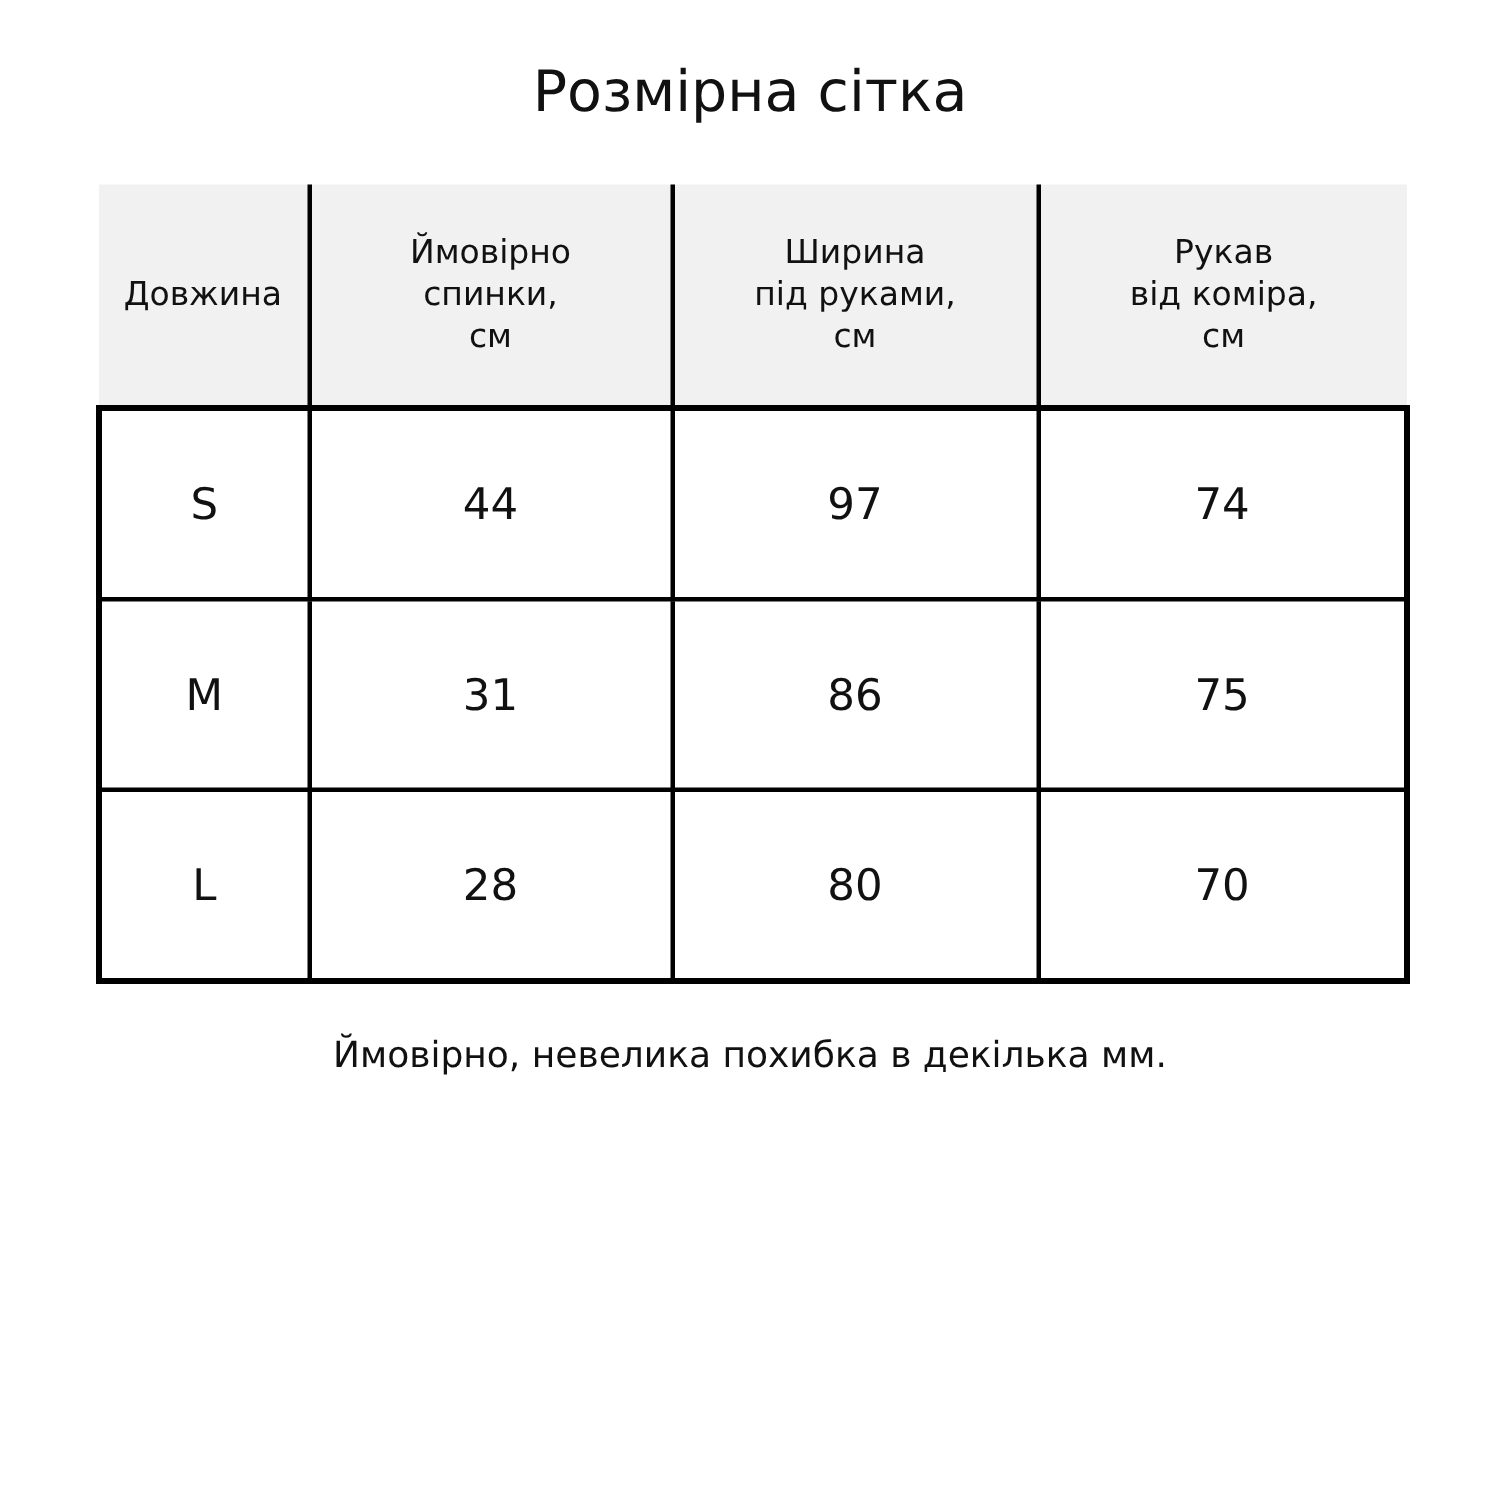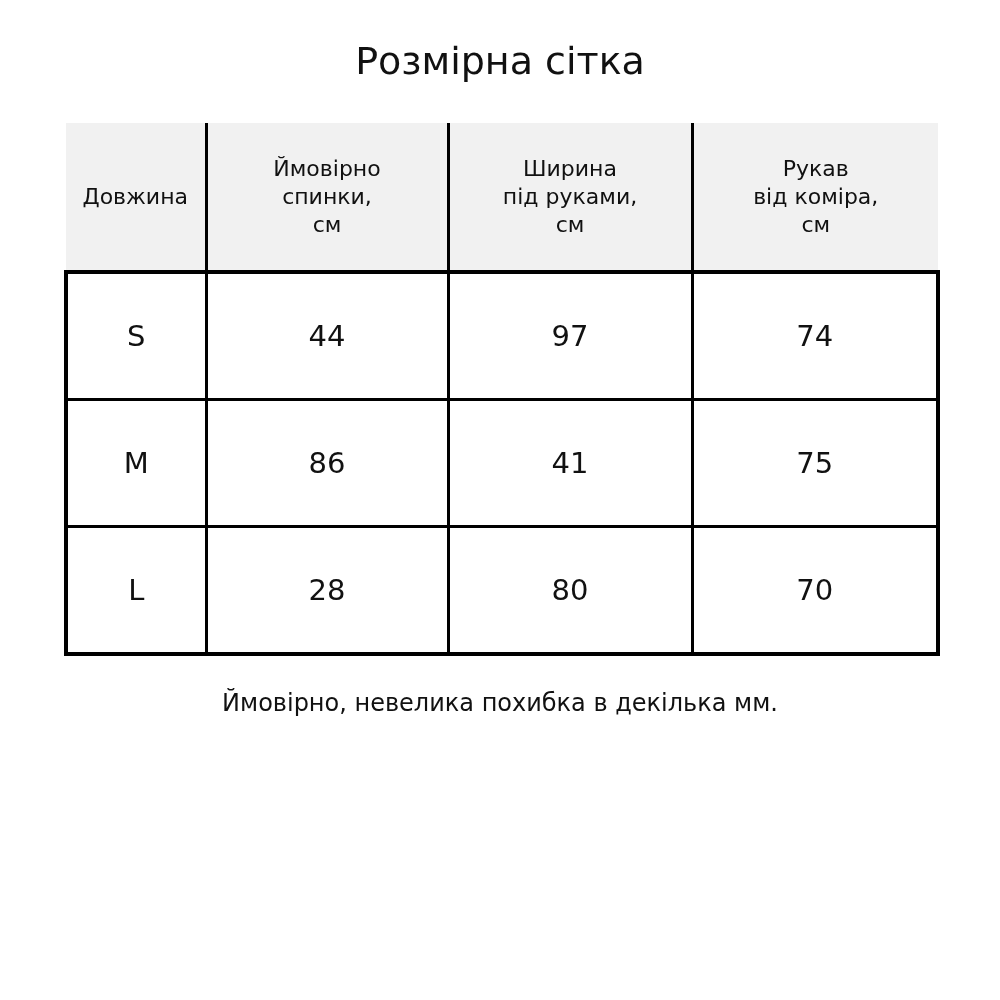--- a/index.html
+++ b/index.html
@@ -102,22 +102,22 @@
     </thead>
     <tbody>
       <tr>
         <td>S</td>
         <td>44</td>
         <td>97</td>
         <td>74</td>
       </tr>
       <tr>
         <td>M</td>
+        <td>31</td>
         <td>86</td>
-        <td>41</td>
         <td>75</td>
       </tr>
       <tr>
         <td>L</td>
         <td>28</td>
         <td>80</td>
         <td>70</td>
       </tr>
     </tbody>
   </table>

